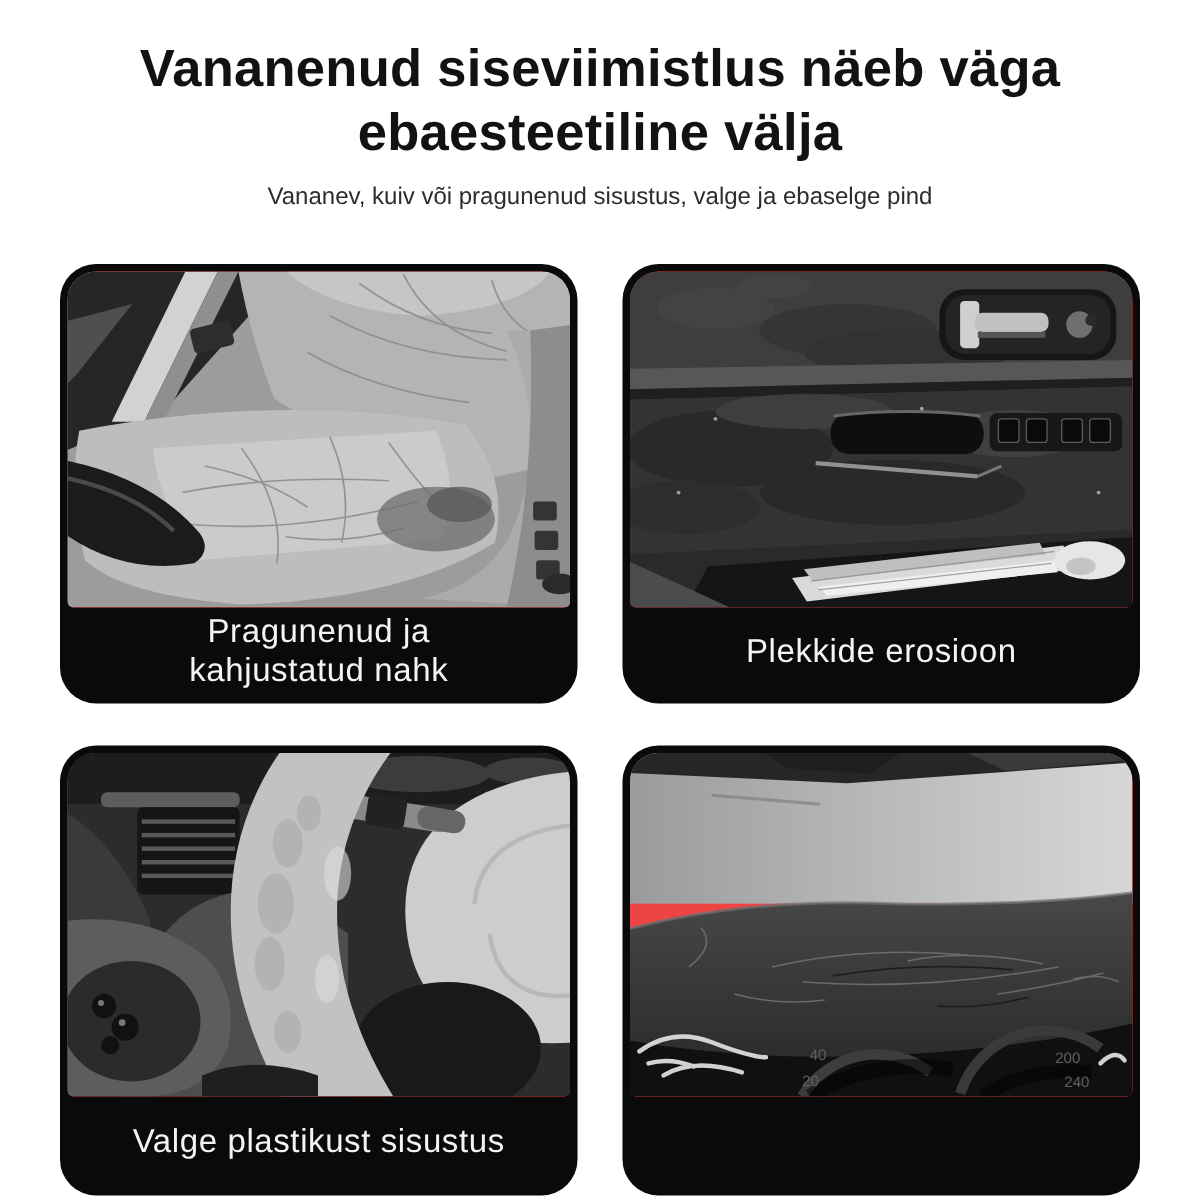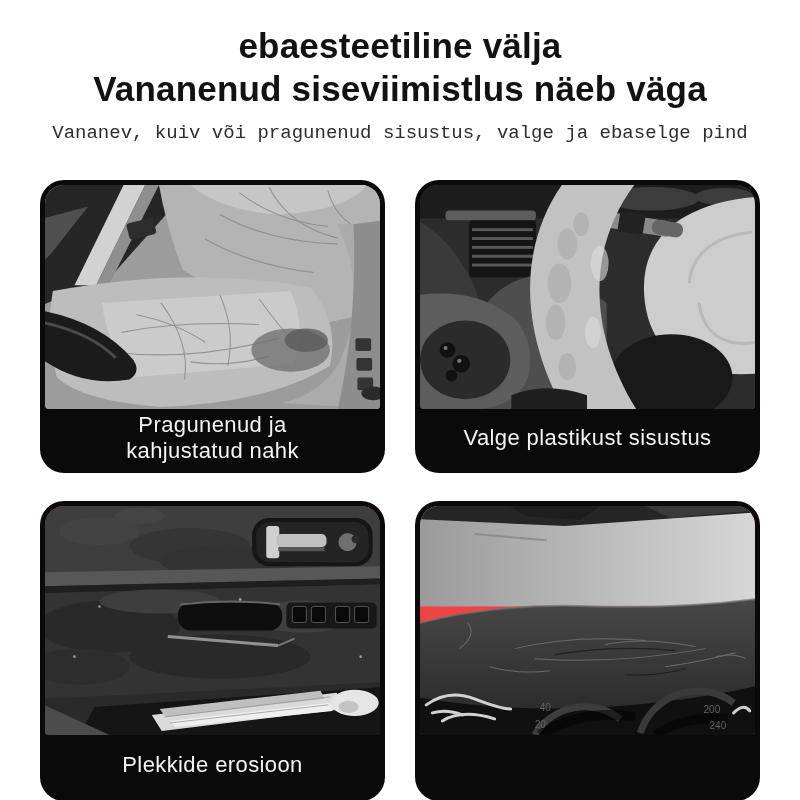--- a/index.html
+++ b/index.html
@@ -1,40 +1,40 @@
 <!DOCTYPE html>
 <html><head>
 <meta charset="utf-8">
 <style>
   html,body{margin:0;padding:0;background:#ffffff;}
   body{width:800px;height:800px;overflow:hidden;font-family:"Liberation Sans","DejaVu Sans",sans-serif;}
   .page{width:800px;height:800px;position:relative;}
   .hdr{text-align:center;padding-top:24px;}
   .title{margin:0 auto;max-width:700px;font-size:35px;font-weight:bold;color:#121212;line-height:1.24;letter-spacing:.2px;}
   .title span{display:block;}
-  .subtitle{margin:11px auto 0;max-width:720px;font-size:19px;color:#2d2d2d;line-height:1.2;font-family:Liberation Mono, monospace;}
+  .subtitle{margin:11px auto 0;max-width:720px;font-size:16px;color:#2d2d2d;line-height:1.2;}
   .grid{display:grid;grid-template-columns:345px 345px;grid-template-rows:293px 300px;column-gap:30px;row-gap:28px;justify-content:center;margin-top:35px;}
   .card{background:#0a0a0a;border-radius:24px;overflow:hidden;display:flex;flex-direction:column;}
   .photo{margin:5px 5px 0;height:224px;border-radius:19px 19px 4px 4px;overflow:hidden;flex:none;background:#ef4444;}
   .card:nth-child(n+3) .photo{height:229px;}
   .photo svg{width:100%;height:100%;display:block;}
   .cap{flex:1;display:flex;align-items:center;justify-content:center;text-align:center;
        color:#f4f4f4;font-size:22px;line-height:1.16;letter-spacing:.4px;padding:2px 10px 8px;}
   .cap span{display:inline-block;}
   .card:nth-child(1) .cap span{max-width:232px;}
 </style>
 </head>
 <body>
 
 <div class="page">
 
   <header class="hdr">
     <h1 class="title">
+      <span>Vananenud siseviimistlus näeb väga</span>
       <span>ebaesteetiline välja</span>
-      <span>Vananenud siseviimistlus näeb väga</span>
     </h1>
     <p class="subtitle">Vananev, kuiv või pragunenud sisustus, valge ja ebaselge pind</p>
   </header>
 
   <main class="grid">
 
     <figure class="card" style="margin:0">
       <div class="photo">
         <svg viewBox="0 0 345 228" preserveAspectRatio="xMidYMid slice">
           <rect width="345" height="228" fill="#9c9c9c"></rect>
@@ -72,80 +72,20 @@
             <path d="M150,180 q40,6 80,-6"></path>
           </g>
           <ellipse cx="252" cy="168" rx="40" ry="22" fill="#6e6e6e" opacity=".75"></ellipse>
           <ellipse cx="268" cy="158" rx="22" ry="12" fill="#585858" opacity=".75"></ellipse>
           <path d="M0,128 Q60,140 92,178 Q100,190 88,198 Q40,206 0,178 Z" fill="#1b1b1b"></path>
           <path d="M0,140 Q48,150 74,176" stroke="#4a4a4a" stroke-width="3" fill="none"></path>
         </svg>
       </div>
       <figcaption class="cap">
         <span>Pragunenud ja kahjustatud nahk</span>
-      </figcaption>
-    </figure>
-
-    <figure class="card" style="margin:0">
-      <div class="photo">
-        <svg viewBox="0 0 345 228" preserveAspectRatio="xMidYMid slice">
-          <rect width="345" height="228" fill="#2c2c2c"></rect>
-          <rect width="345" height="34" fill="#1d1d1d"></rect>
-          <ellipse cx="238" cy="14" rx="48" ry="12" fill="#4a4a4a" opacity=".7"></ellipse>
-          <ellipse cx="312" cy="12" rx="30" ry="9" fill="#3c3c3c"></ellipse>
-          <rect x="28" y="26" width="92" height="10" rx="4" fill="#5d5d5d"></rect>
-          <rect x="52" y="36" width="68" height="58" rx="4" fill="#151515"></rect>
-          <g fill="#646464" opacity=".85">
-            <rect x="55" y="44" width="62" height="3"></rect>
-            <rect x="55" y="53" width="62" height="3"></rect>
-            <rect x="55" y="62" width="62" height="3"></rect>
-            <rect x="55" y="71" width="62" height="3"></rect>
-            <rect x="55" y="80" width="62" height="3"></rect>
-          </g>
-          <path d="M0,36 Q40,60 60,110 Q70,160 40,228 L0,228 Z" fill="#3a3a3a"></path>
-          <path d="M120,92 Q162,96 192,120 L192,228 L40,228 Q80,170 70,120 Q90,96 120,92 Z" fill="#4e4e4e"></path>
-          <path d="M0,112 Q60,104 98,136 Q120,160 112,196 Q100,226 60,228 L0,228 Z" fill="#5d5d5d"></path>
-          <ellipse cx="48" cy="178" rx="46" ry="40" fill="#2b2b2b"></ellipse>
-          <g fill="#111111">
-            <circle cx="30" cy="168" r="8"></circle>
-              <circle cx="44" cy="182" r="9"></circle>
-              <circle cx="34" cy="194" r="6"></circle>
-          </g>
-          <g fill="#787878">
-              <circle cx="28" cy="166" r="2"></circle>
-              <circle cx="42" cy="179" r="2.2"></circle>
-            </g>
-          <path d="M345,12 C270,18 228,52 230,108 C232,160 262,198 345,192 Z" fill="#cdcdcd"></path>
-          <g stroke="#b4b4b4" stroke-width="3" fill="none" opacity=".8">
-            <path d="M340,48 C300,52 278,72 276,100"></path>
-            <path d="M345,160 C310,166 290,150 286,120"></path>
-          </g>
-          <ellipse cx="258" cy="196" rx="62" ry="44" fill="#191919"></ellipse>
-          <g transform="rotate(9 210 40)">
-            <rect x="162" y="30" width="98" height="16" rx="8" fill="#8a8a8a"></rect>
-            <rect x="204" y="27" width="26" height="21" rx="4" fill="#222222"></rect>
-            <rect x="238" y="30" width="32" height="15" rx="7" fill="#666666"></rect>
-          </g>
-          <path d="M150,-5 C105,55 100,140 148,228 L222,228 C168,140 176,55 224,-5 Z" fill="#c2c2c2"></path>
-          <g fill="#a8a8a8" opacity=".55">
-            <ellipse cx="152" cy="60" rx="10" ry="16"></ellipse>
-            <ellipse cx="144" cy="100" rx="12" ry="20"></ellipse>
-            <ellipse cx="140" cy="140" rx="10" ry="18"></ellipse>
-            <ellipse cx="152" cy="185" rx="9" ry="14"></ellipse>
-            <ellipse cx="166" cy="40" rx="8" ry="12"></ellipse>
-          </g>
-          <g fill="#dddddd" opacity=".6">
-            <ellipse cx="185" cy="80" rx="9" ry="18"></ellipse>
-            <ellipse cx="178" cy="150" rx="8" ry="16"></ellipse>
-          </g>
-          <path d="M95,214 Q130,200 172,214 L172,228 L95,228 Z" fill="#1f1f1f"></path>
-        </svg>
-      </div>
-      <figcaption class="cap">
-        <span>Valge plastikust sisustus</span>
       </figcaption>
     </figure>
 
     <figure class="card" style="margin:0">
       <div class="photo">
         <svg viewBox="0 0 345 228" preserveAspectRatio="xMidYMid slice">
           <rect width="345" height="228" fill="#3e3e3e"></rect>
           <g opacity=".55">
             <ellipse cx="60" cy="25" rx="40" ry="14" fill="#474747"></ellipse>
             <ellipse cx="150" cy="40" rx="60" ry="18" fill="#2f2f2f"></ellipse>
@@ -195,20 +135,80 @@
           <g fill="#cfcfcf" opacity=".7">
             <circle cx="35" cy="150" r="1.3"></circle>
               <circle cx="200" cy="93" r="1.3"></circle>
             <circle cx="320" cy="150" r="1.3"></circle>
               <circle cx="60" cy="100" r="1.3"></circle>
           </g>
         </svg>
       </div>
       <figcaption class="cap">
         <span>Plekkide erosioon</span>
+      </figcaption>
+    </figure>
+
+    <figure class="card" style="margin:0">
+      <div class="photo">
+        <svg viewBox="0 0 345 228" preserveAspectRatio="xMidYMid slice">
+          <rect width="345" height="228" fill="#2c2c2c"></rect>
+          <rect width="345" height="34" fill="#1d1d1d"></rect>
+          <ellipse cx="238" cy="14" rx="48" ry="12" fill="#4a4a4a" opacity=".7"></ellipse>
+          <ellipse cx="312" cy="12" rx="30" ry="9" fill="#3c3c3c"></ellipse>
+          <rect x="28" y="26" width="92" height="10" rx="4" fill="#5d5d5d"></rect>
+          <rect x="52" y="36" width="68" height="58" rx="4" fill="#151515"></rect>
+          <g fill="#646464" opacity=".85">
+            <rect x="55" y="44" width="62" height="3"></rect>
+            <rect x="55" y="53" width="62" height="3"></rect>
+            <rect x="55" y="62" width="62" height="3"></rect>
+            <rect x="55" y="71" width="62" height="3"></rect>
+            <rect x="55" y="80" width="62" height="3"></rect>
+          </g>
+          <path d="M0,36 Q40,60 60,110 Q70,160 40,228 L0,228 Z" fill="#3a3a3a"></path>
+          <path d="M120,92 Q162,96 192,120 L192,228 L40,228 Q80,170 70,120 Q90,96 120,92 Z" fill="#4e4e4e"></path>
+          <path d="M0,112 Q60,104 98,136 Q120,160 112,196 Q100,226 60,228 L0,228 Z" fill="#5d5d5d"></path>
+          <ellipse cx="48" cy="178" rx="46" ry="40" fill="#2b2b2b"></ellipse>
+          <g fill="#111111">
+            <circle cx="30" cy="168" r="8"></circle>
+              <circle cx="44" cy="182" r="9"></circle>
+              <circle cx="34" cy="194" r="6"></circle>
+          </g>
+          <g fill="#787878">
+              <circle cx="28" cy="166" r="2"></circle>
+              <circle cx="42" cy="179" r="2.2"></circle>
+            </g>
+          <path d="M345,12 C270,18 228,52 230,108 C232,160 262,198 345,192 Z" fill="#cdcdcd"></path>
+          <g stroke="#b4b4b4" stroke-width="3" fill="none" opacity=".8">
+            <path d="M340,48 C300,52 278,72 276,100"></path>
+            <path d="M345,160 C310,166 290,150 286,120"></path>
+          </g>
+          <ellipse cx="258" cy="196" rx="62" ry="44" fill="#191919"></ellipse>
+          <g transform="rotate(9 210 40)">
+            <rect x="162" y="30" width="98" height="16" rx="8" fill="#8a8a8a"></rect>
+            <rect x="204" y="27" width="26" height="21" rx="4" fill="#222222"></rect>
+            <rect x="238" y="30" width="32" height="15" rx="7" fill="#666666"></rect>
+          </g>
+          <path d="M150,-5 C105,55 100,140 148,228 L222,228 C168,140 176,55 224,-5 Z" fill="#c2c2c2"></path>
+          <g fill="#a8a8a8" opacity=".55">
+            <ellipse cx="152" cy="60" rx="10" ry="16"></ellipse>
+            <ellipse cx="144" cy="100" rx="12" ry="20"></ellipse>
+            <ellipse cx="140" cy="140" rx="10" ry="18"></ellipse>
+            <ellipse cx="152" cy="185" rx="9" ry="14"></ellipse>
+            <ellipse cx="166" cy="40" rx="8" ry="12"></ellipse>
+          </g>
+          <g fill="#dddddd" opacity=".6">
+            <ellipse cx="185" cy="80" rx="9" ry="18"></ellipse>
+            <ellipse cx="178" cy="150" rx="8" ry="16"></ellipse>
+          </g>
+          <path d="M95,214 Q130,200 172,214 L172,228 L95,228 Z" fill="#1f1f1f"></path>
+        </svg>
+      </div>
+      <figcaption class="cap">
+        <span>Valge plastikust sisustus</span>
       </figcaption>
     </figure>
 
     <figure class="card" style="margin:0">
       <div class="photo">
         <svg viewBox="0 0 345 228" preserveAspectRatio="xMidYMid slice">
           <defs>
             <linearGradient id="g4w" x1="0" y1="0" x2="1" y2="0">
               <stop offset="0" stop-color="#9a9a9a"></stop>
                 <stop offset="1" stop-color="#d8d8d8"></stop>

